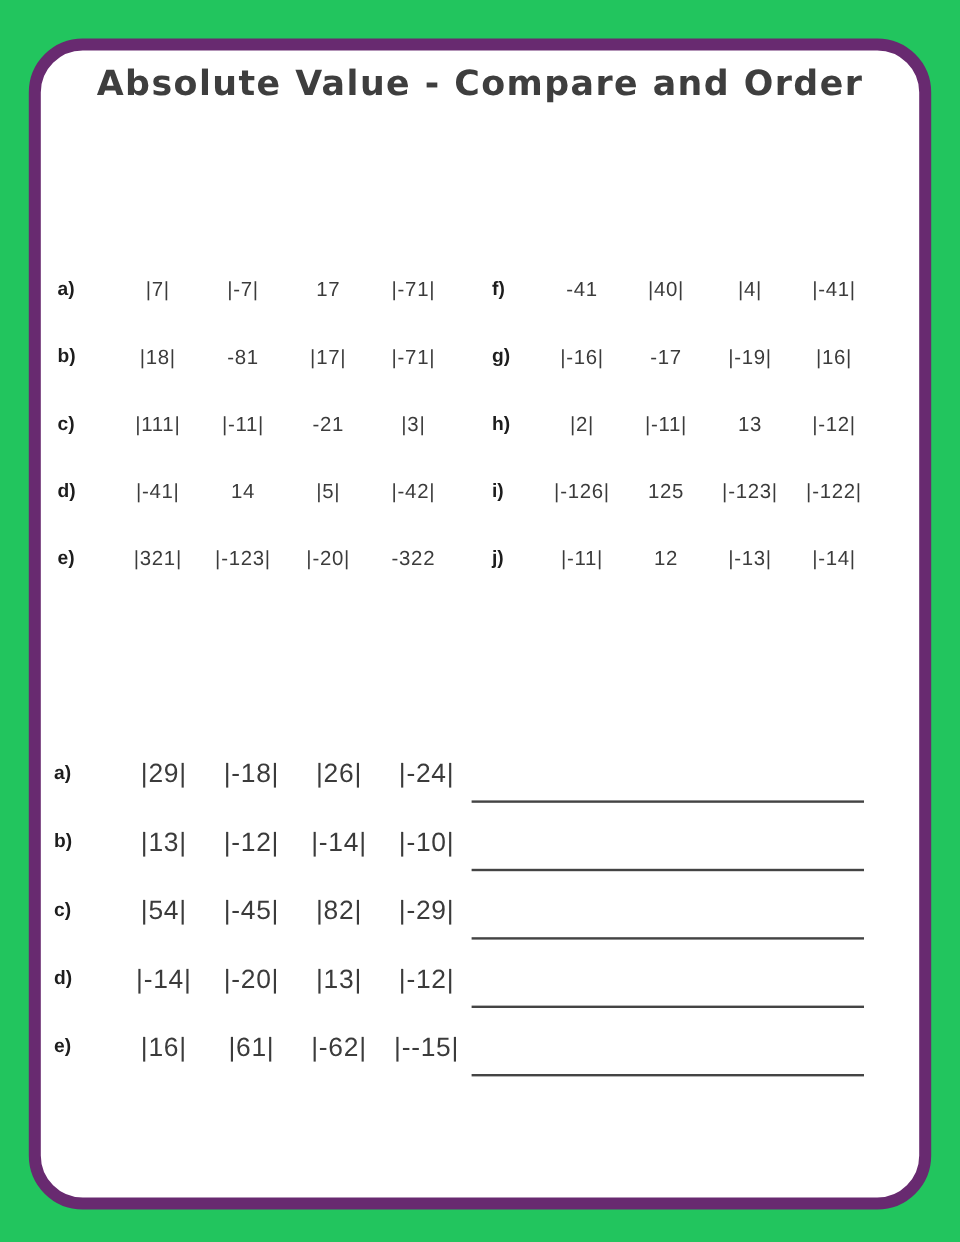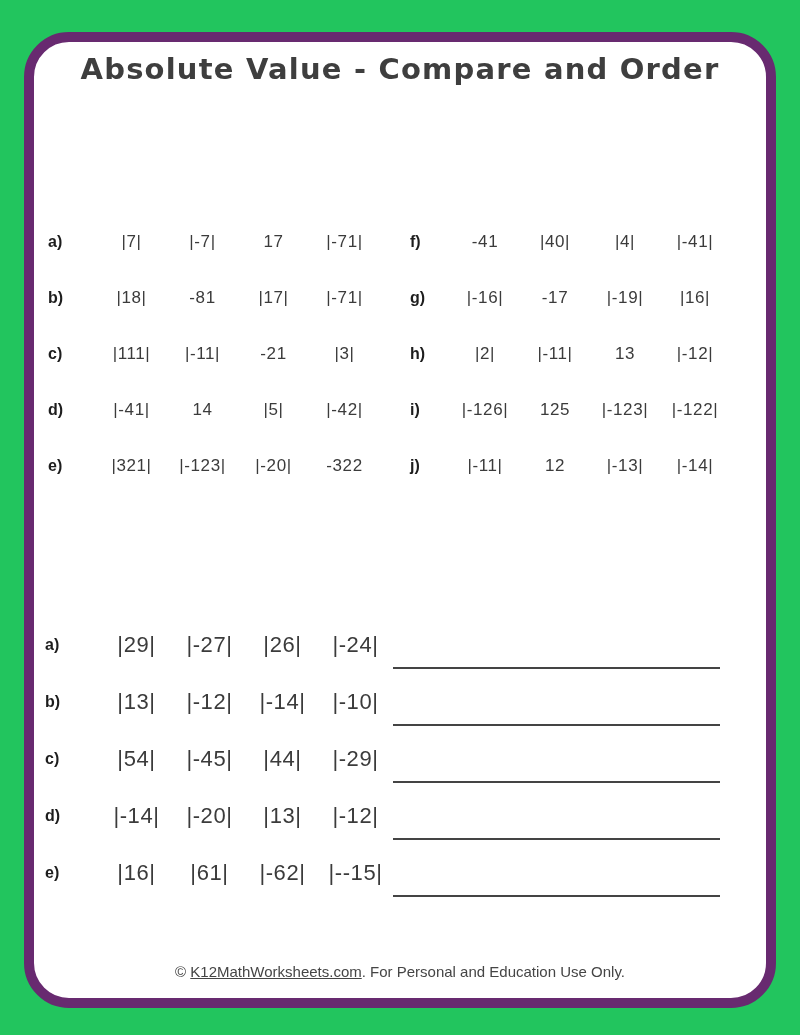--- a/index.html
+++ b/index.html
@@ -159,38 +159,38 @@
       <div class="p-val c70">|-13|</div>
       <div class="p-val c70">|-14|</div>
     </div>
   </div>
 
 
   <div class="s2">
     <div class="o-row">
       <div class="o-label">a)</div>
       <div class="o-val">|29|</div>
-      <div class="o-val">|-27|</div>
+      <div class="o-val">|-18|</div>
       <div class="o-val">|26|</div>
       <div class="o-val">|-24|</div>
       <div class="answer-line" style="border-bottom-color: rgb(68, 68, 68);"></div>
     </div>
     <div class="o-row">
       <div class="o-label">b)</div>
       <div class="o-val">|13|</div>
       <div class="o-val">|-12|</div>
       <div class="o-val">|-14|</div>
       <div class="o-val">|-10|</div>
       <div class="answer-line" style="border-bottom-color: rgb(68, 68, 68);"></div>
     </div>
     <div class="o-row">
       <div class="o-label">c)</div>
       <div class="o-val">|54|</div>
       <div class="o-val">|-45|</div>
-      <div class="o-val">|44|</div>
+      <div class="o-val">|82|</div>
       <div class="o-val">|-29|</div>
       <div class="answer-line" style="border-bottom-color: rgb(68, 68, 68);"></div>
     </div>
     <div class="o-row">
       <div class="o-label">d)</div>
       <div class="o-val">|-14|</div>
       <div class="o-val">|-20|</div>
       <div class="o-val">|13|</div>
       <div class="o-val">|-12|</div>
       <div class="answer-line" style="border-bottom-color: rgb(68, 68, 68);"></div>
@@ -198,15 +198,14 @@
     <div class="o-row">
       <div class="o-label">e)</div>
       <div class="o-val">|16|</div>
       <div class="o-val">|61|</div>
       <div class="o-val">|-62|</div>
       <div class="o-val">|--15|</div>
       <div class="answer-line" style="border-bottom-color: rgb(68, 68, 68);"></div>
     </div>
   </div>
 
-  <div class="footer"><span>© </span><a href="#">K12MathWorksheets.com</a><span>. For Personal and Education Use Only.</span></div>
 
 </div>
 
 </body></html>

